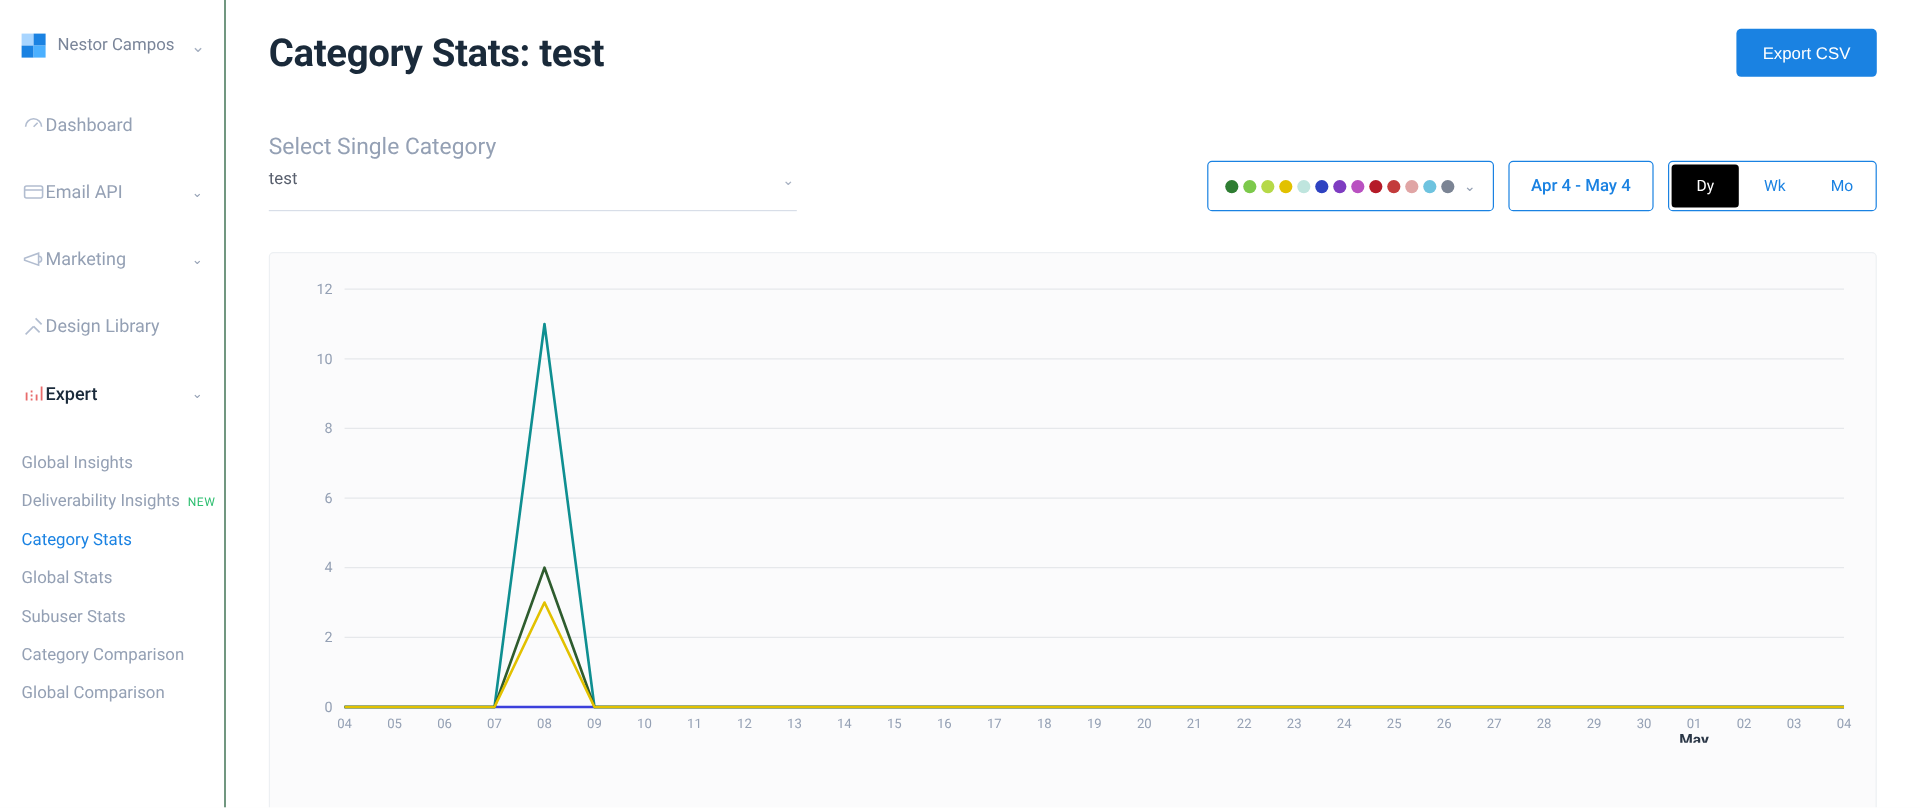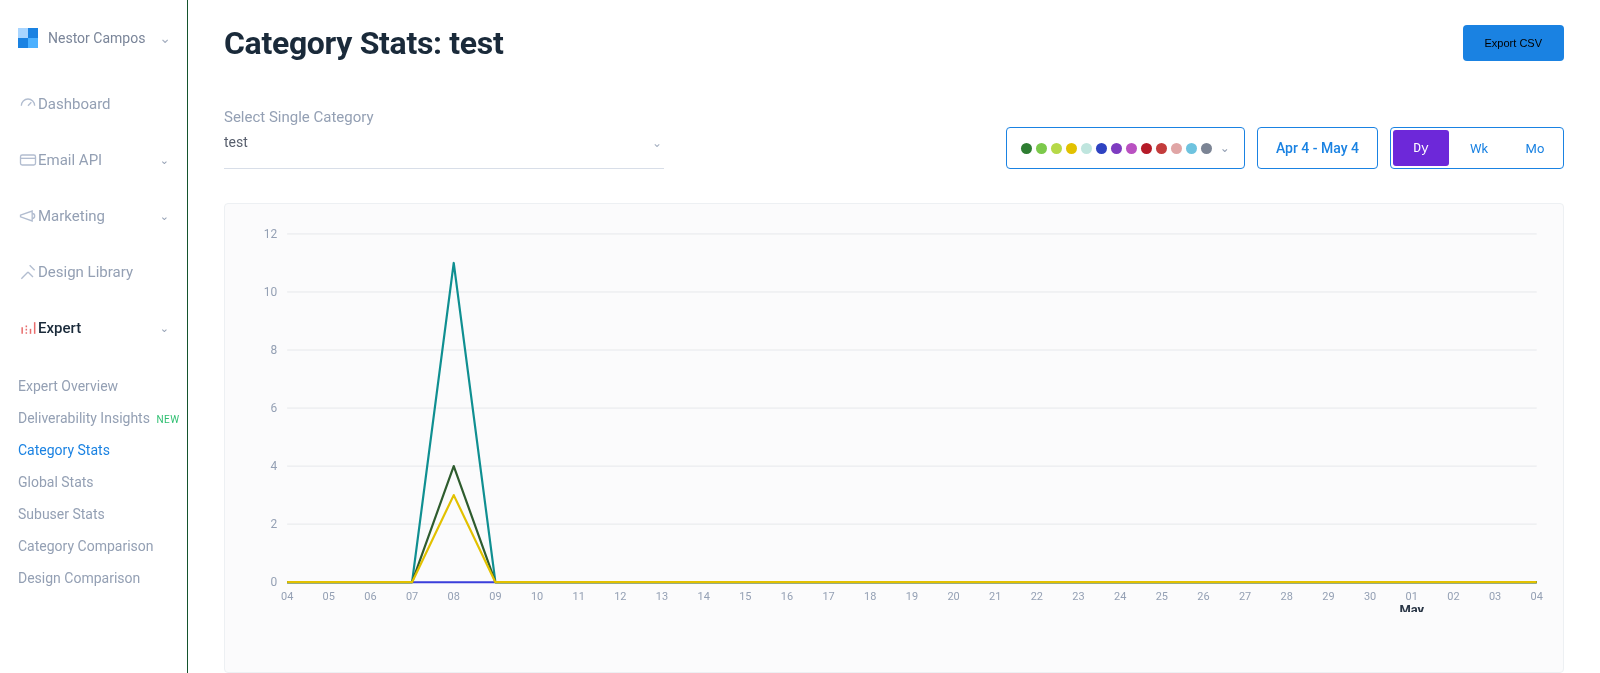--- a/index.html
+++ b/index.html
@@ -27,35 +27,35 @@
 .nav-icon { width:20px; height:20px; display:flex; align-items:center; justify-content:center; color:#b2bdd0; flex-shrink:0;}
 
 .subnav { padding:4px 0 0 12px; }
 .sub-link { color:#94a0b4; font-size:14px; padding:8px 6px; cursor:pointer;}
 .sub-link.active { color:#1a82e2; }
 .badge { color:#2fbf71; font-size:10px; font-weight:400; margin-left:3px; letter-spacing:.05em;}
 
 
 .page-head { display:flex; align-items:center; justify-content:space-between; }
 .page-title { font-size:32px; font-weight:700; color:#1a2a3a; letter-spacing:-.01em;}
-.btn { background:#1a82e2; color:#000000; border:none; border-radius:4px; padding:12px 22px; font-size:11px; font-weight:500; cursor:pointer;}
+.btn { background:#1a82e2; color:#ffffff; border:none; border-radius:4px; padding:12px 22px; font-size:14px; font-weight:500; cursor:pointer;}
 
 
 .controls { display:flex; align-items:flex-end; justify-content:space-between; margin-top:46px; }
-.sel-block .sel-label { color:#94a0b4; font-size:15px; margin-bottom:6px; }
+.sel-block .sel-label { color:#94a0b4; font-size:19px; margin-bottom:6px; }
 .select { width:440px; border:none; border-bottom:1px solid #d8dee8; padding:2px 16px 18px 0; color:#585f6d; font-size:14px; cursor:pointer; position:relative;}
 .select .caret { position:absolute; right:2px; top:4px; color:#a7b1c2; font-size:12px;}
 .right-controls { display:flex; gap:12px; }
 .pillbox { border:1px solid #1a82e2; border-radius:4px; background:#fff; display:flex; align-items:center; overflow:hidden;}
 .pillbox.legend { padding:10px 14px; gap:4px; }
 .dot { width:11px; height:11px; border-radius:50%; display:inline-block;}
 .pillbox.date { padding:11px 18px; color:#1a82e2; font-size:14px; font-weight:500; cursor:pointer;}
 .seg { height:42px; }
 .seg span { display:flex; align-items:center; justify-content:center; width:56px; font-size:13px; color:#1a82e2; cursor:pointer; height:100%;}
-.seg span.active { background:#6d28d9; color:#fff; margin:2px; border-radius:3px; height:calc(100% - 4px);font-family:Liberation Mono, monospace;}
+.seg span.active { background:#000000; color:#fff; margin:2px; border-radius:3px; height:calc(100% - 4px);}
 .legend .caret { color:#94a0b4; font-size:12px; margin-left:4px; cursor:pointer;}
 
 
 .panel { margin-top:34px; background:#fbfbfc; border:1px solid #edf0f3; border-radius:4px; padding:20px 8px 60px 8px; height:470px; position:relative;}
 svg.chart { width:100%; height:100%; display:block; }
 
 .y-label { font-size:12px; fill:#94a0b4; text-anchor:end; }
 .x-label { font-size:11px; fill:#94a0b4; text-anchor:middle; }
 .month-label { font-size:13px; font-weight:700; fill:#2a3646; text-anchor:middle;}
 .grid { stroke:#e6e8eb; stroke-width:1;}
@@ -127,30 +127,30 @@
               <path d="M15 19V13"></path>
               <path d="M20 19V5"></path>
             </svg>
         </span>
         <span class="nav-label">Expert</span>
         <span class="chev">⌄</span>
       </div>
     </nav>
 
     <div class="subnav">
-      <div class="sub-link">Expert Overview</div>
+      <div class="sub-link">Global Insights</div>
       <div class="sub-link">
         <span>Deliverability Insights</span>
         <span class="badge">NEW</span>
       </div>
       <div class="sub-link active">Category Stats</div>
       <div class="sub-link">Global Stats</div>
       <div class="sub-link">Subuser Stats</div>
       <div class="sub-link">Category Comparison</div>
-      <div class="sub-link">Design Comparison</div>
+      <div class="sub-link">Global Comparison</div>
     </div>
   </aside>
 
   <main class="main">
     <div class="page-head">
       <h1 class="page-title">Category Stats: test</h1>
       <button class="btn">Export CSV</button>
     </div>
 
     <div class="controls">

